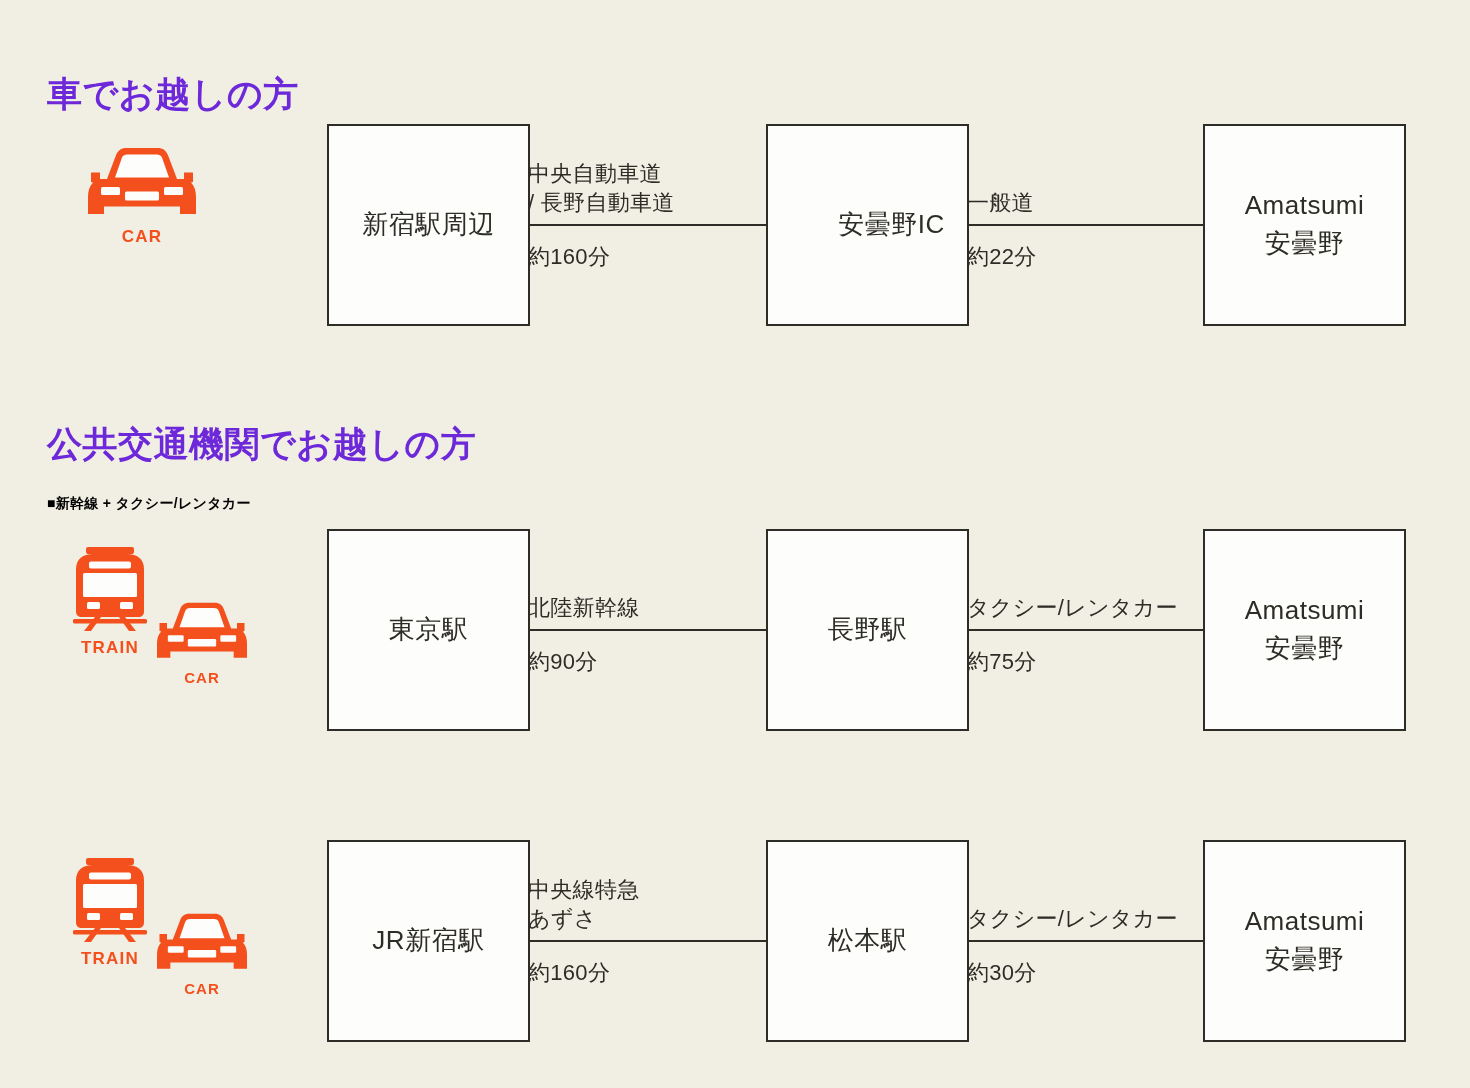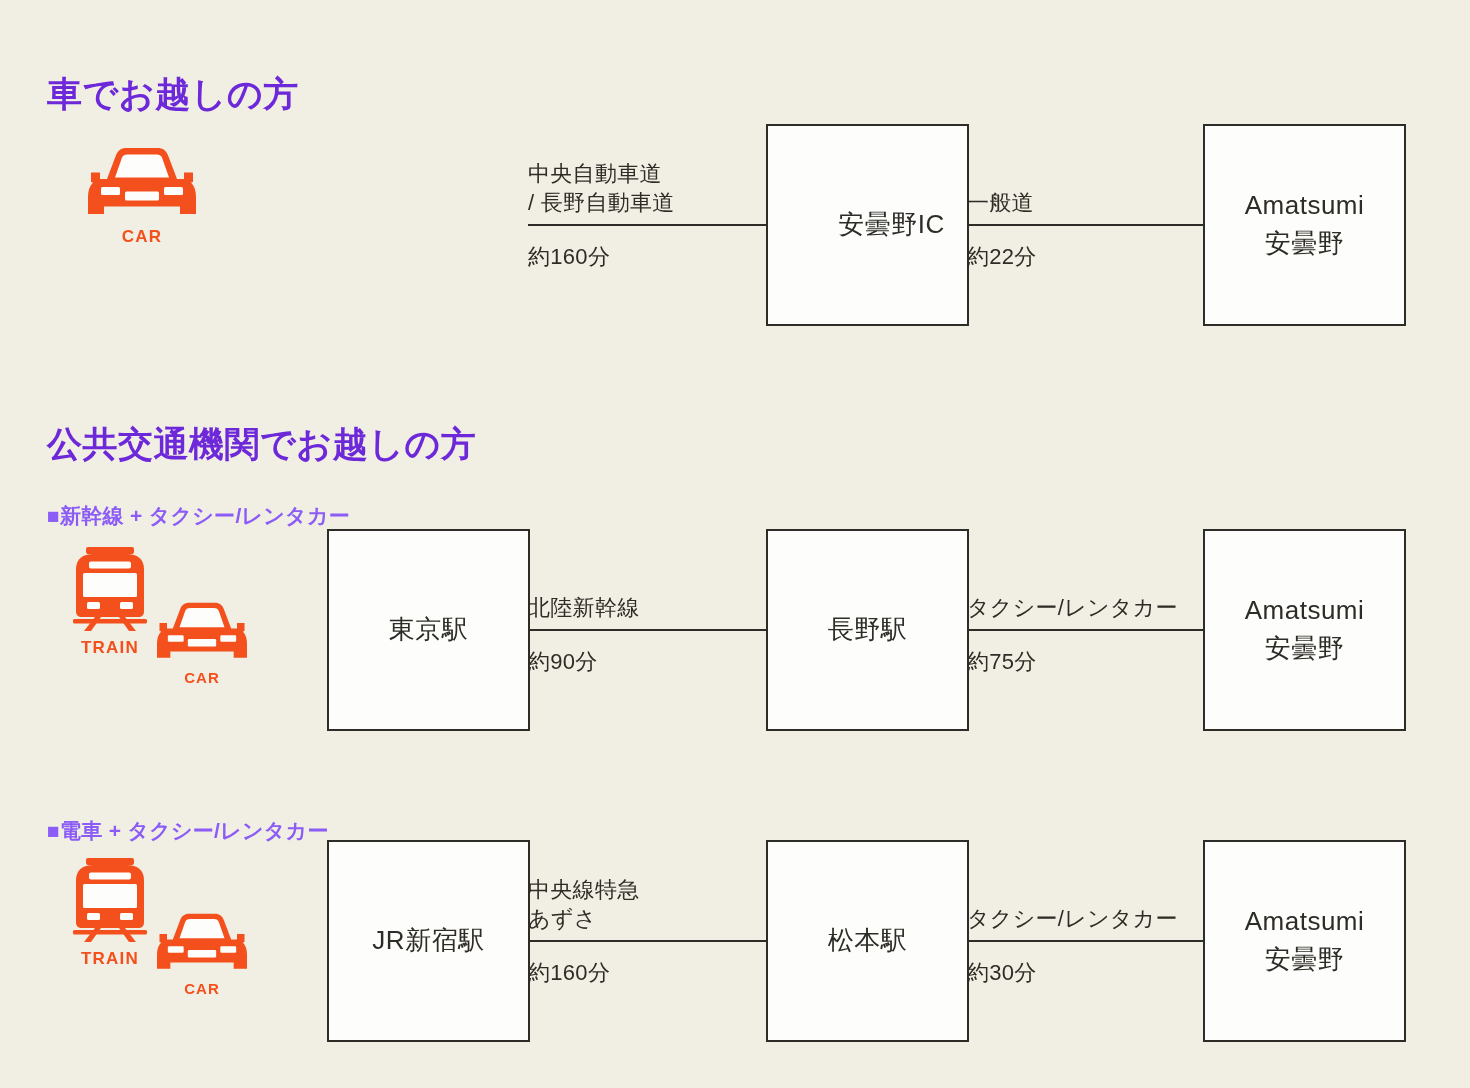--- a/index.html
+++ b/index.html
@@ -27,24 +27,24 @@
     letter-spacing: 0.5px;
     color: #6d28d9;
     white-space: nowrap;
   }
   #title-car { top: 42px; }
   #title-public { top: 392px; }
 
   .sub-title {
     position: absolute;
     left: 47px;
-    font-size: 21px;
+    font-size: 14px;
     font-weight: bold;
     letter-spacing: 0.3px;
-    color: #8b5cf6;
+    color: #000000;
     white-space: nowrap;
   }
   #sub-shinkansen { top: 481px; }
   #sub-densha { top: 796px; }
 
   
   .route-row { position: absolute; left: 0; width: 1470px; }
   #row-car       { top: 124px; height: 204px; }
   #row-shinkansen{ top: 529px; height: 204px; }
   #row-densha    { top: 840px; height: 204px; }
@@ -159,20 +159,23 @@
           <path fill="#f4501e" d="M28.5 10.5 C30.5 4.5 34 2 39.5 2 L70.5 2 C76 2 79.5 4.5 81.5 10.5 L90 33 L97 33 L97 26.5 L106 26.5 L106 36 L104 36.5 C107.5 40 109 45 109 51 L109 68 L93 68 L93 60.5 L17 60.5 L17 68 L1 68 L1 51 C1 45 2.5 40 6 36.5 L4 36 L4 26.5 L13 26.5 L13 33 L20 33 Z"></path>
           <path fill="#fdfdfb" d="M34.5 13 C35.5 9.5 37.5 8.5 41 8.5 L69 8.5 C72.5 8.5 74.5 9.5 75.5 13 L82 31.5 L28 31.5 Z"></path>
           <rect fill="#fdfdfb" x="14" y="41" width="19" height="8" rx="1.5"></rect>
           <rect fill="#fdfdfb" x="77" y="41" width="19" height="8" rx="1.5"></rect>
           <rect fill="#fdfdfb" x="38" y="45.5" width="34" height="9" rx="1.5"></rect>
         </svg>
         <div class="icon-caption">CAR</div>
       </div>
     </div>
 
+    <div class="node-box" id="box-c1">
+      <div class="node-line">新宿駅周辺</div>
+    </div>
 
     <div class="connector conn-a">
       <div class="conn-top">中央自動車道
 / 長野自動車道</div>
       <div class="conn-line"></div>
       <div class="conn-bottom">約160分</div>
     </div>
 
     <div class="node-box" id="box-c2">
       <div class="node-line">安曇野IC</div>
@@ -242,21 +245,20 @@
       <div class="conn-line"></div>
       <div class="conn-bottom">約75分</div>
     </div>
 
     <div class="node-box" id="box-s3">
       <div class="node-line">Amatsumi</div>
       <div class="node-line">安曇野</div>
     </div>
   </div>
 
-  <h3 class="sub-title" id="sub-densha">■電車 + タクシー/レンタカー</h3>
 
   <div class="route-row" id="row-densha">
 
     <div class="icon-cluster">
       <div class="icon-block train">
         <svg class="icon-art" width="84" height="88" viewBox="0 0 84 88">
           <rect fill="#f4501e" x="18" y="0" width="48" height="7" rx="2"></rect>
           <path fill="#f4501e" d="M8 22 C8 12 15 7 25 7 L59 7 C69 7 76 12 76 22 L76 64 C76 68 74 70 70 70 L14 70 C10 70 8 68 8 64 Z"></path>
           <rect fill="#fdfdfb" x="21" y="14.5" width="42" height="7" rx="2"></rect>
           <rect fill="#fdfdfb" x="15" y="26" width="54" height="24" rx="1.5"></rect>

